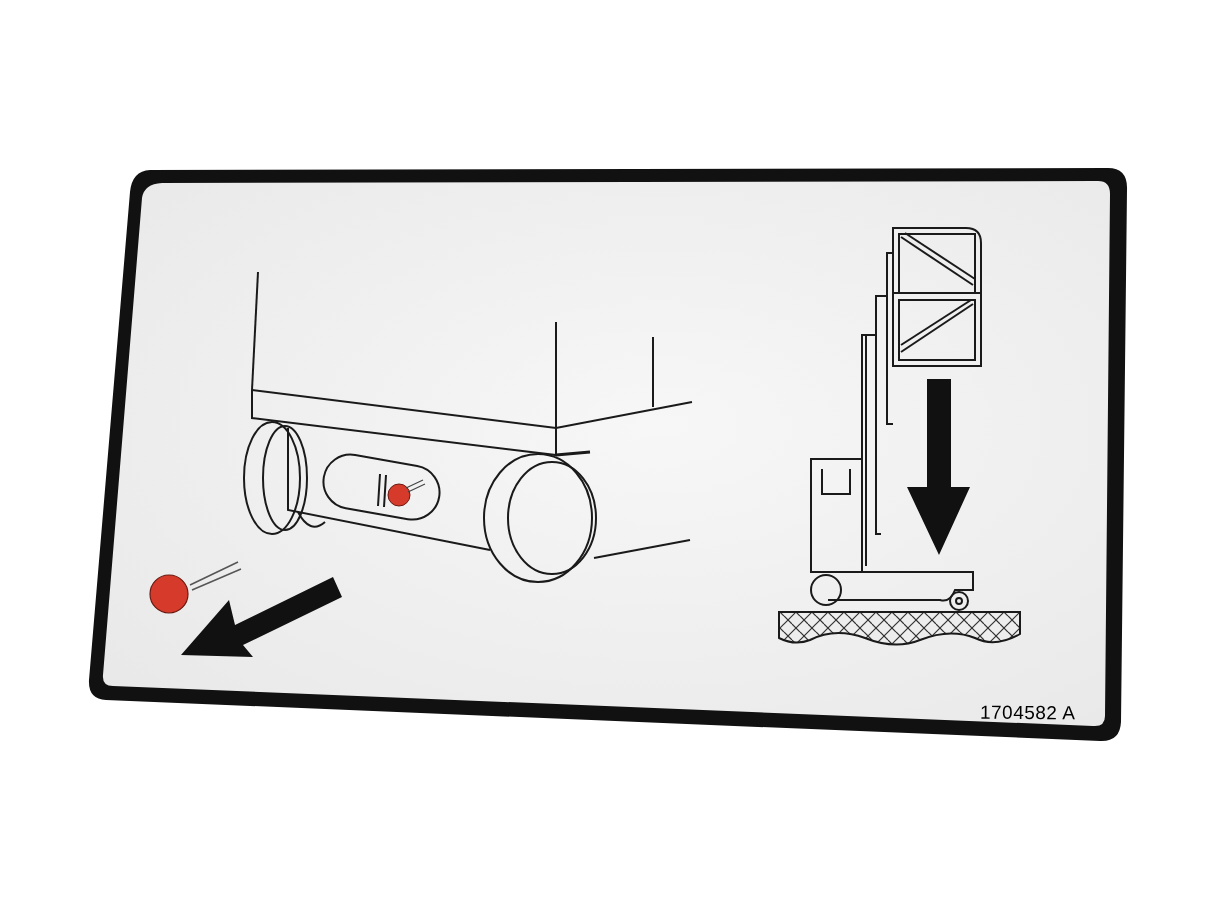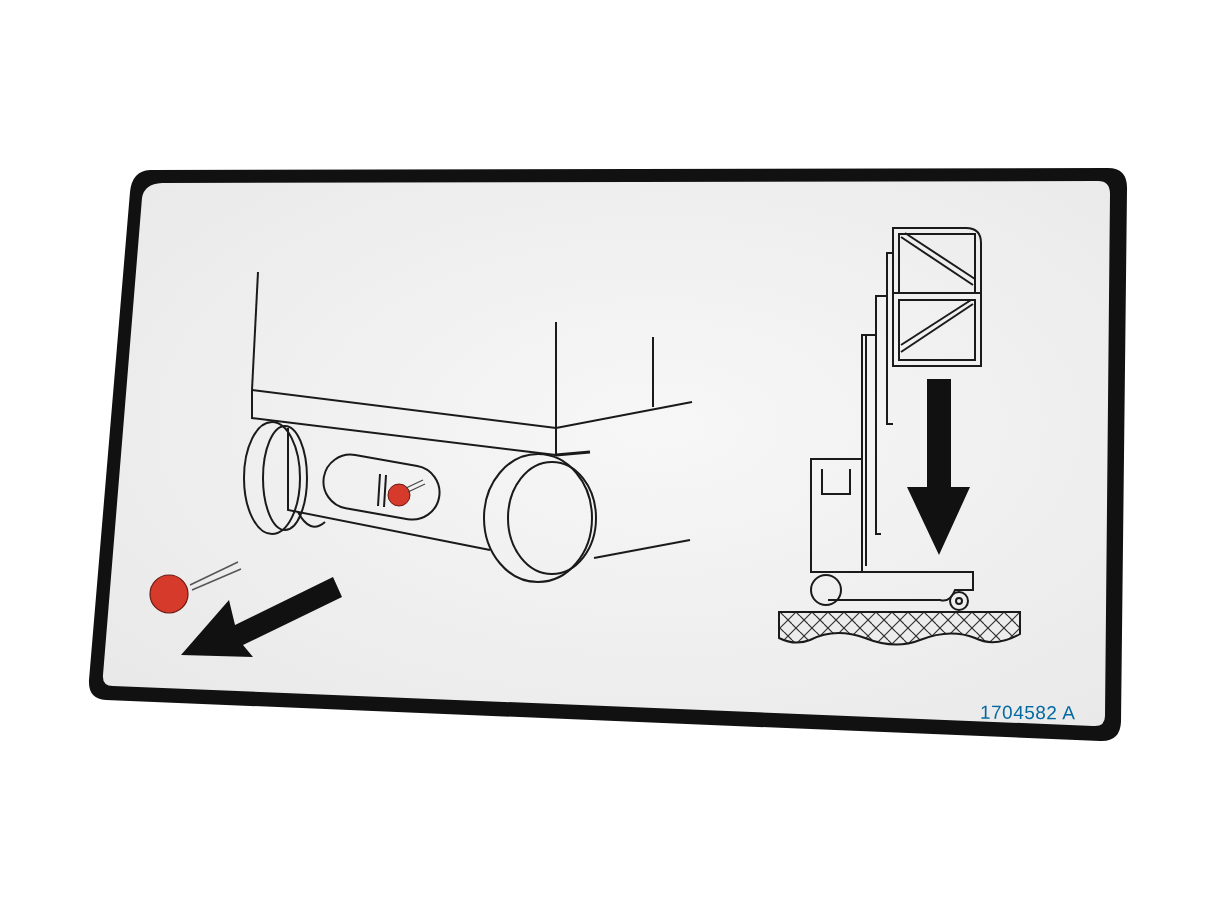--- a/index.html
+++ b/index.html
@@ -6,21 +6,21 @@
     body {
       width: 1214px; height: 911px; overflow: hidden;
       background: #ffffff;
       font-family: "Liberation Sans", sans-serif;
       position: relative;
     }
     .scene { position: absolute; left: 0; top: 0; width: 1214px; height: 911px; }
     .part-number {
       position: absolute; left: 980px; top: 702px;
       font-family: "Liberation Sans", sans-serif;
-      font-size: 19px; color: #0369a1; letter-spacing: 0.5px;
+      font-size: 19px; color: #000000; letter-spacing: 0.5px;
       transform: rotate(0.4deg);
     }
   </style>
 </head>
 <body>
 
 <svg class="scene" viewBox="0 0 1214 911" xmlns="http://www.w3.org/2000/svg">
   <defs>
     <radialGradient id="sheen" cx="0.55" cy="0.45" r="0.7">
       <stop offset="0" stop-color="#f7f7f7"></stop>

